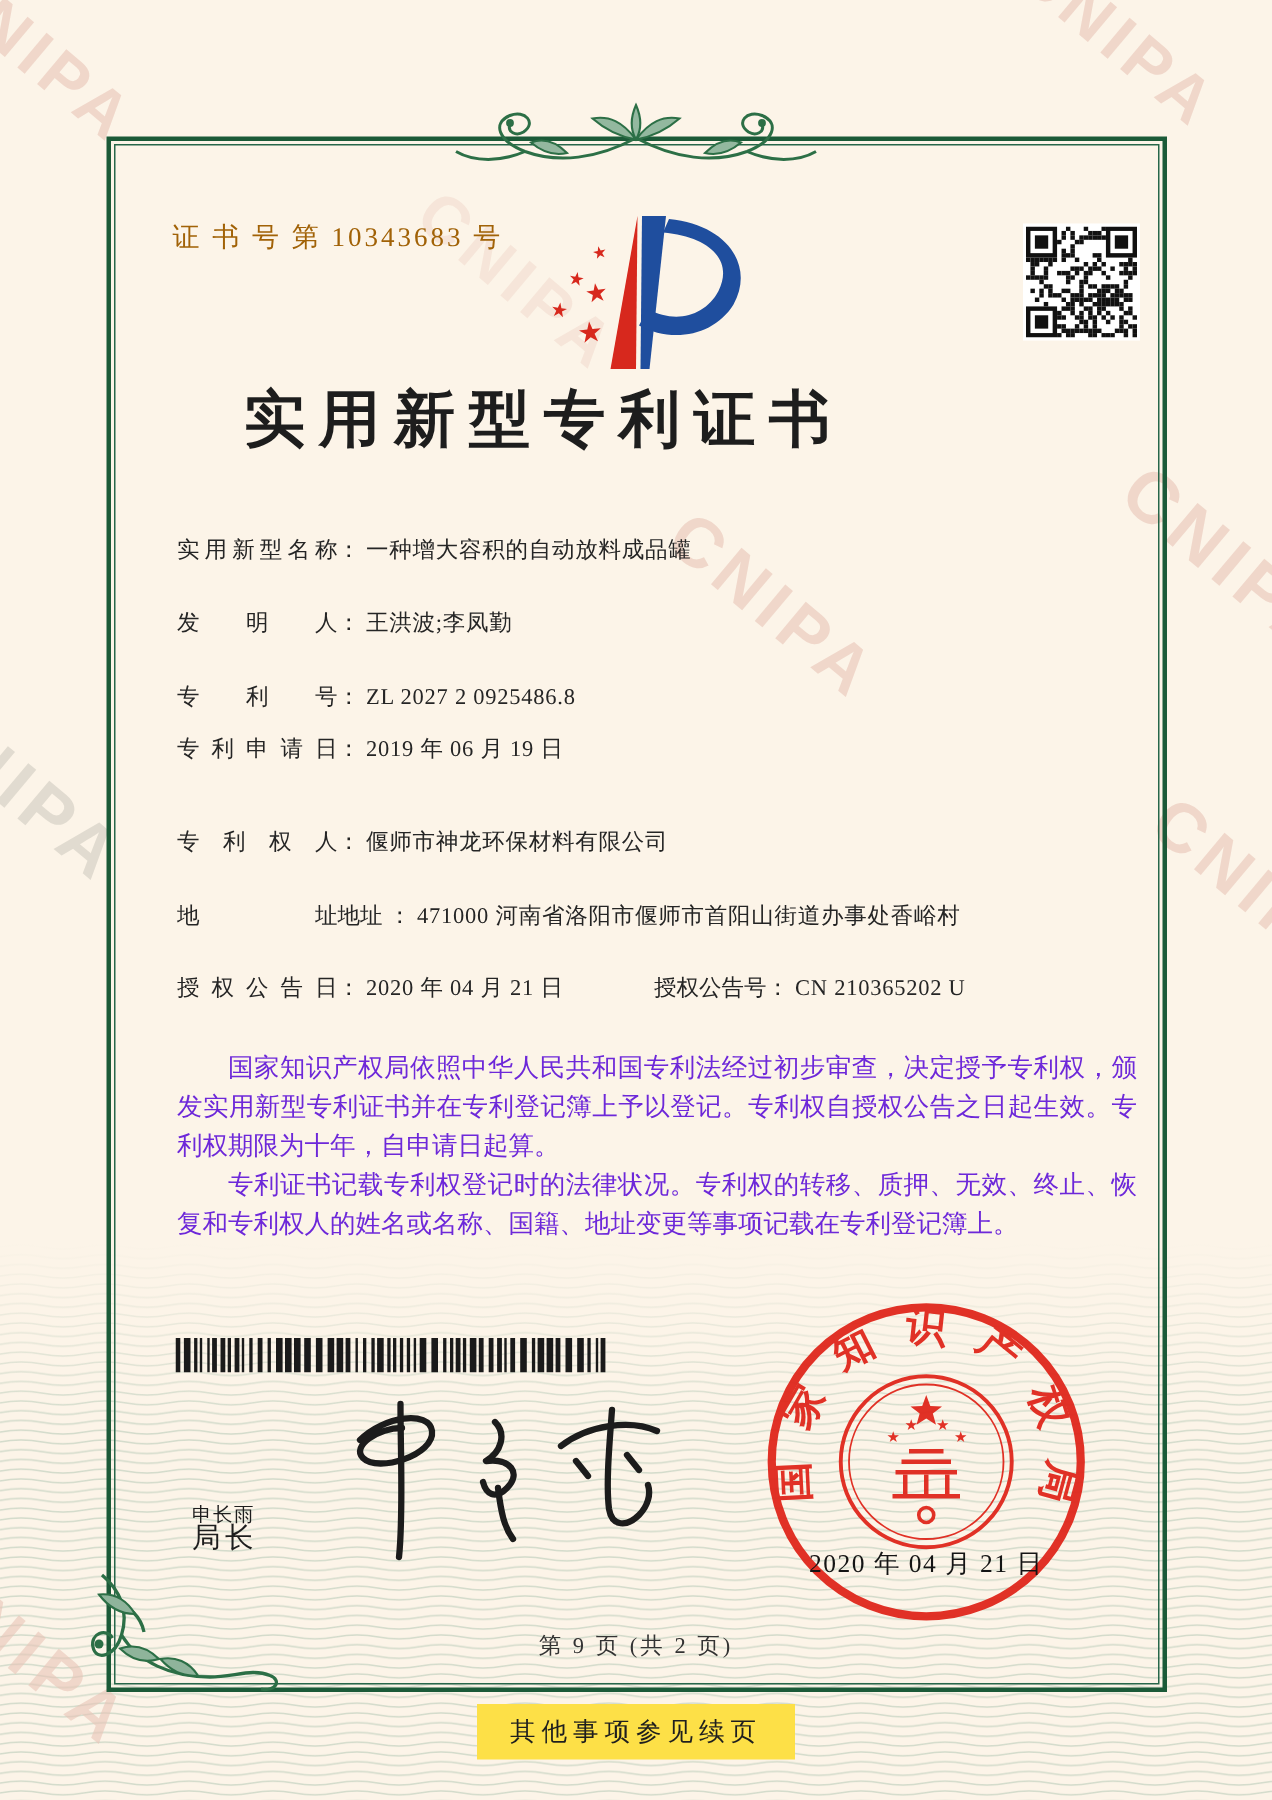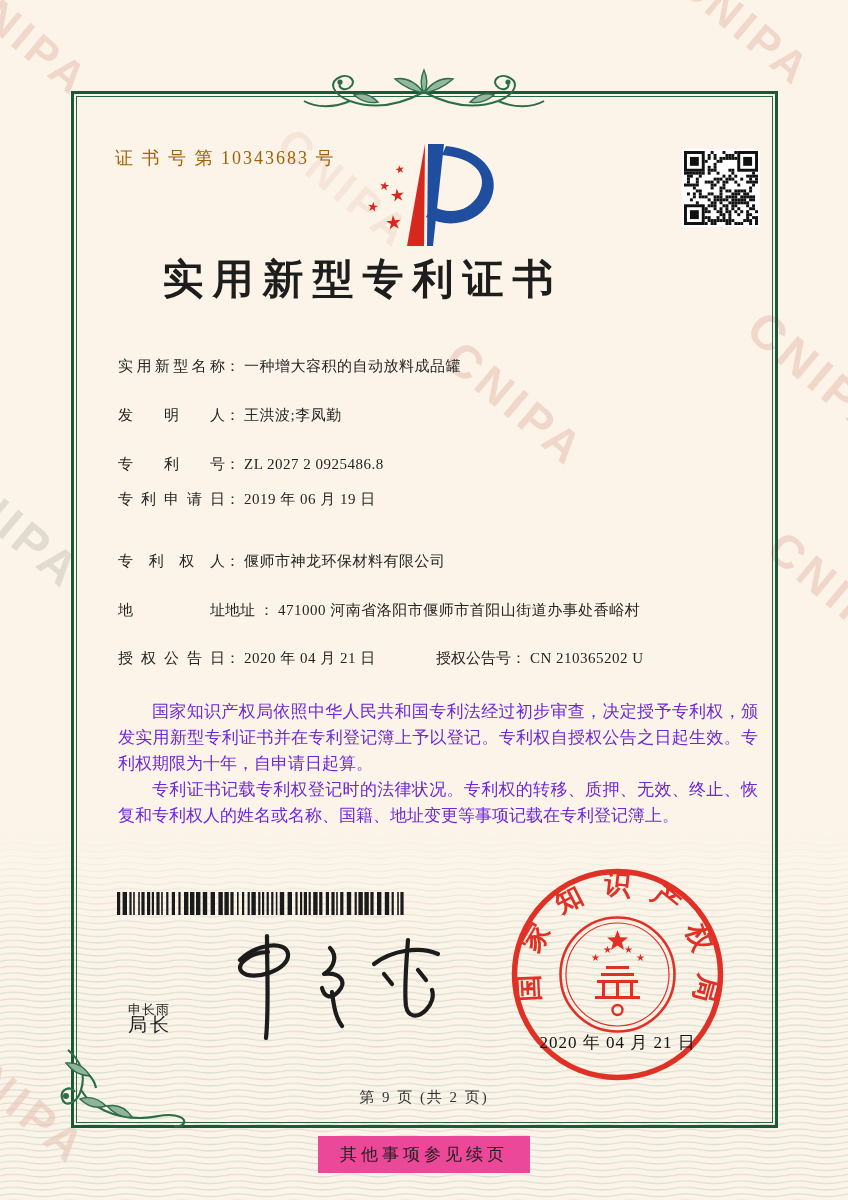--- a/index.html
+++ b/index.html
@@ -47,21 +47,21 @@
       font-family:"Liberation Sans","DejaVu Sans",sans-serif;color:#1d1d1d;z-index:5;}
   .autograph{position:absolute;left:212px;top:930px;z-index:5;}
   
   .seal{position:absolute;left:505px;top:862px;z-index:6;opacity:0.93;}
   .seal-date{position:absolute;left:505px;top:1031px;width:225px;text-align:center;
       font-size:17px;color:#141414;letter-spacing:1px;z-index:7;}
   
   .page-indicator{position:absolute;left:0;top:1088px;width:848px;text-align:center;
       font-size:15px;letter-spacing:2px;color:#333;z-index:5;}
   .continuation{position:absolute;left:0;top:1136px;width:848px;text-align:center;z-index:5;}
-  .continuation span{display:inline-block;background:#ec4899;padding:7px 22px;font-size:17px;
+  .continuation span{display:inline-block;background:#fde047;padding:7px 22px;font-size:17px;
       letter-spacing:4px;color:#1e1e1e;}
 </style>
 </head>
 <body>
 
 <div id="page">
 
   <svg class="waves" width="848" height="372">
     <defs>
       <pattern id="wv" width="56" height="6.5" patternUnits="userSpaceOnUse">

